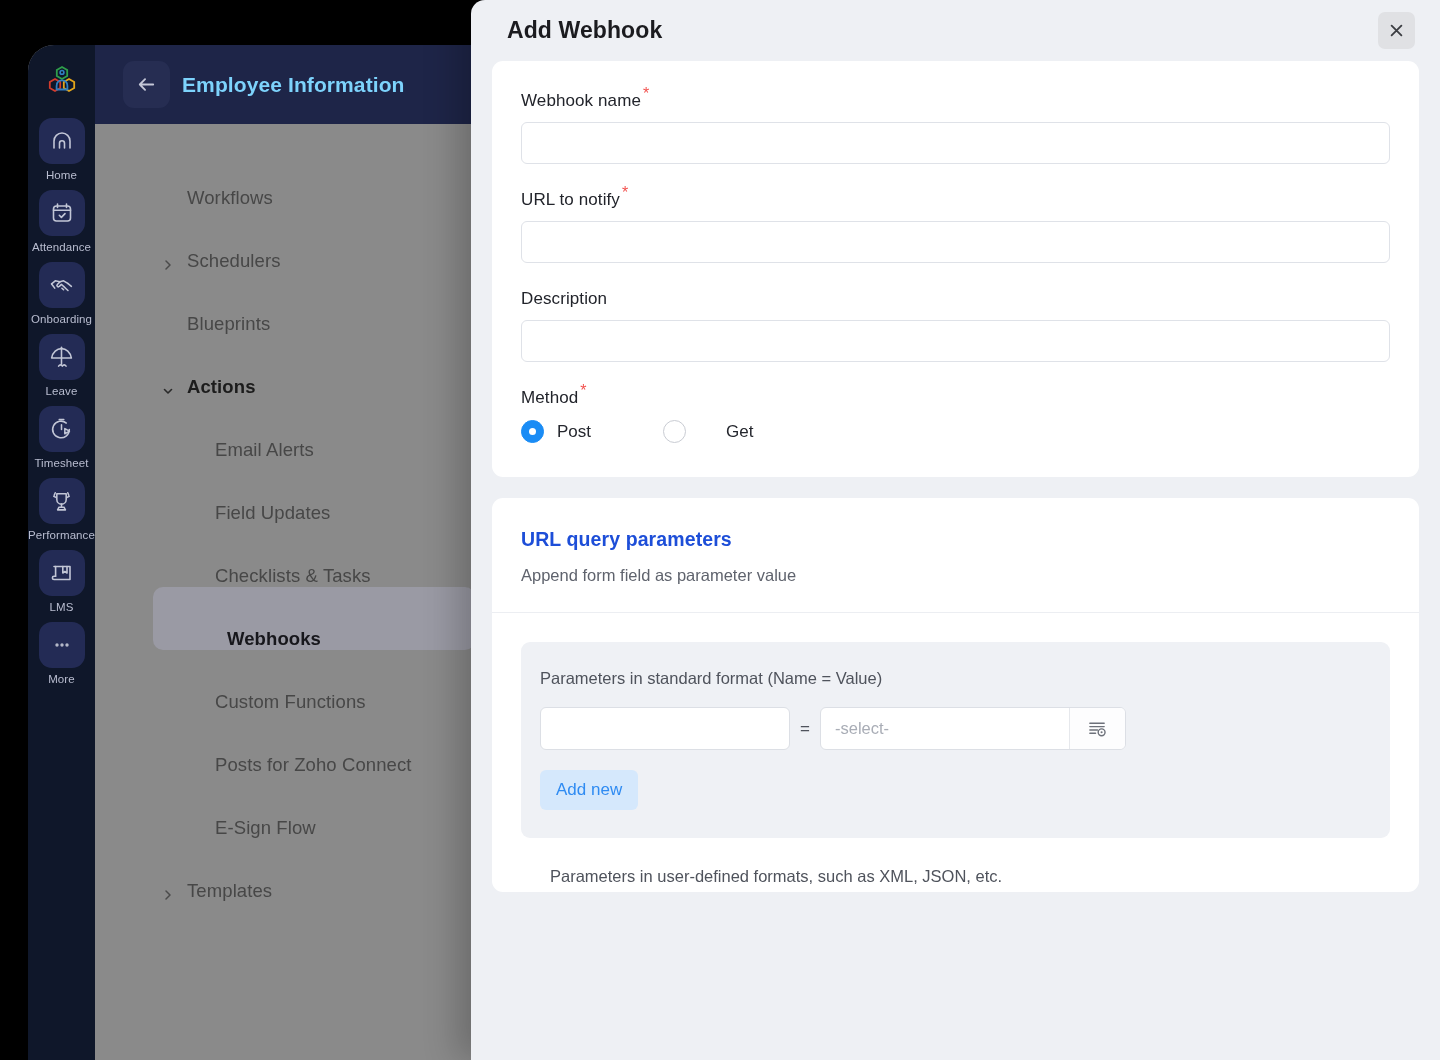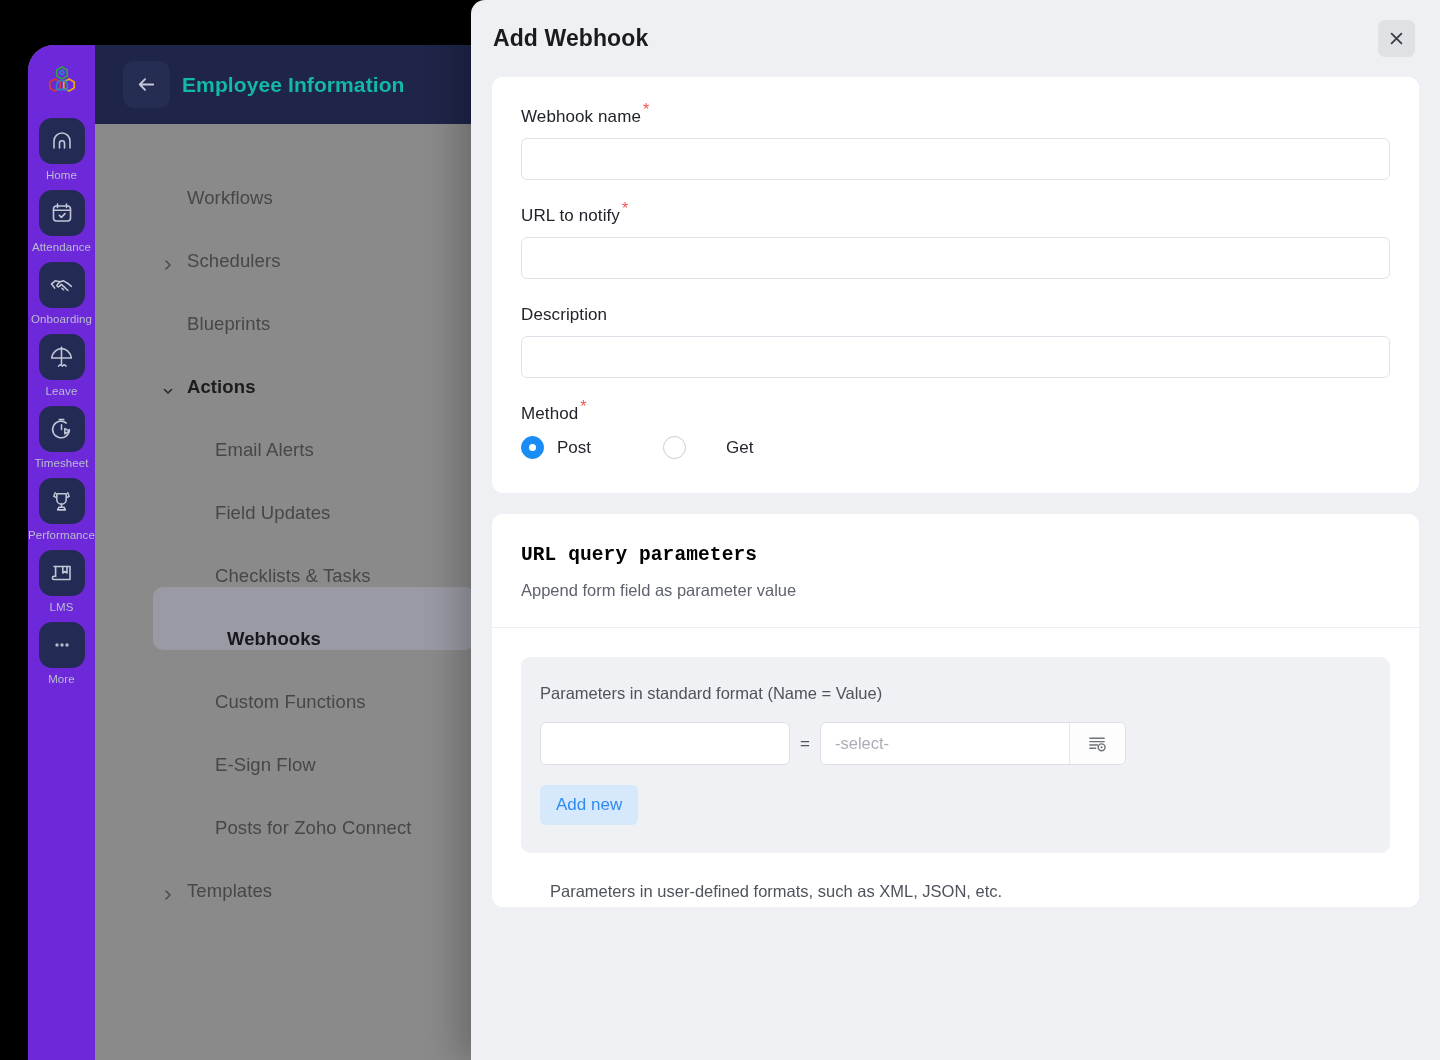--- a/index.html
+++ b/index.html
@@ -23,21 +23,21 @@
     border-radius: 26px 0 0 0;
     overflow: hidden;
     background: #8a8a8a;
   }
 
   
   #rail {
     position: absolute;
     left: 0; top: 0;
     width: 67px; height: 100%;
-    background: #6d28d9;
+    background: #0f172a;
     display: flex;
     flex-direction: column;
     align-items: center;
     padding-top: 17px;
   }
   #logo {
     width: 44px; height: 44px;
     display: flex; align-items: center; justify-content: center;
     margin-bottom: 12px;
   }
@@ -77,21 +77,21 @@
   }
   #back-btn {
     width: 47px; height: 47px;
     border-radius: 11px;
     background: #262d52;
     display: flex; align-items: center; justify-content: center;
     cursor: pointer;
   }
   #nav-title {
     margin-left: 12px;
-    color: #14b8a6;
+    color: #7dd3fc;
     font-size: 21px;
     font-weight: 600;
     letter-spacing: .1px;
   }
   #nav-list { padding-top: 22px; }
   .nav-row {
     position: relative;
     height: 63px;
     display: flex; align-items: flex-end;
     cursor: pointer;
@@ -126,23 +126,23 @@
   #modal {
     position: absolute;
     left: 471px; top: 0;
     width: 969px; height: 1060px;
     background: #eef0f4;
     border-radius: 14px 0 0 0;
     box-shadow: -14px 0 34px rgba(0,0,0,.22);
     overflow: hidden;
   }
   #modal-header {
-    height: 77px;
+    height: 61px;
     display: flex; align-items: center;
-    padding: 0 25px 0 22px;
+    padding: 0 25px 0 36px;
   }
   #modal-title {
     font-size: 23px;
     font-weight: 700;
     color: #1b1b1f;
     letter-spacing: .1px;
   }
   #close-btn {
     margin-left: auto;
     width: 37px; height: 37px;
@@ -214,23 +214,22 @@
     font-size: 17px;
     color: #25272e;
   }
 
   
   #qp-card { margin-top: 21px; padding-bottom: 6px; }
   #qp-head { padding: 30px 29px 27px 29px; }
   #qp-title {
     font-size: 19.5px;
     font-weight: 700;
-    color: #000000;
+    color: #1d4ed8;
     letter-spacing: .1px;
-    font-family: Liberation Mono, monospace;
   }
   #qp-sub {
     margin-top: 15px;
     font-size: 16.5px;
     color: #5f636d;
   }
   #qp-divider { height: 1px; background: #eceef2; }
   #qp-inner { padding: 29px 29px 0 29px; }
 
   #std-box {
@@ -465,25 +464,25 @@
 
         <div class="nav-row lvl1 active">
           <span class="nav-text">Webhooks</span>
         </div>
 
         <div class="nav-row lvl1">
           <span class="nav-text">Custom Functions</span>
         </div>
 
         <div class="nav-row lvl1">
+          <span class="nav-text">Posts for Zoho Connect</span>
+        </div>
+
+        <div class="nav-row lvl1">
           <span class="nav-text">E-Sign Flow</span>
-        </div>
-
-        <div class="nav-row lvl1">
-          <span class="nav-text">Posts for Zoho Connect</span>
         </div>
 
         <div class="nav-row lvl0">
           <span class="caret">
             <svg width="12" height="12" viewBox="0 0 12 12" fill="none" stroke="#4a4a4a" stroke-width="1.5" stroke-linecap="round" stroke-linejoin="round">
                 <path d="M4 2 L8 6 L4 10"></path>
               </svg>
           </span>
           <span class="nav-text">Templates</span>
         </div>

